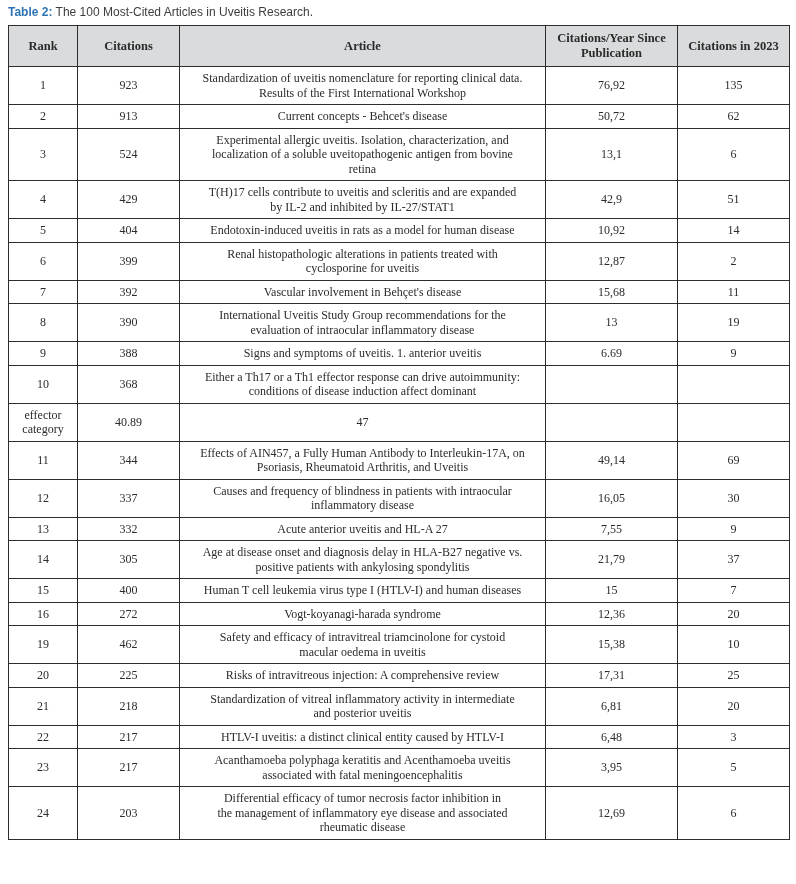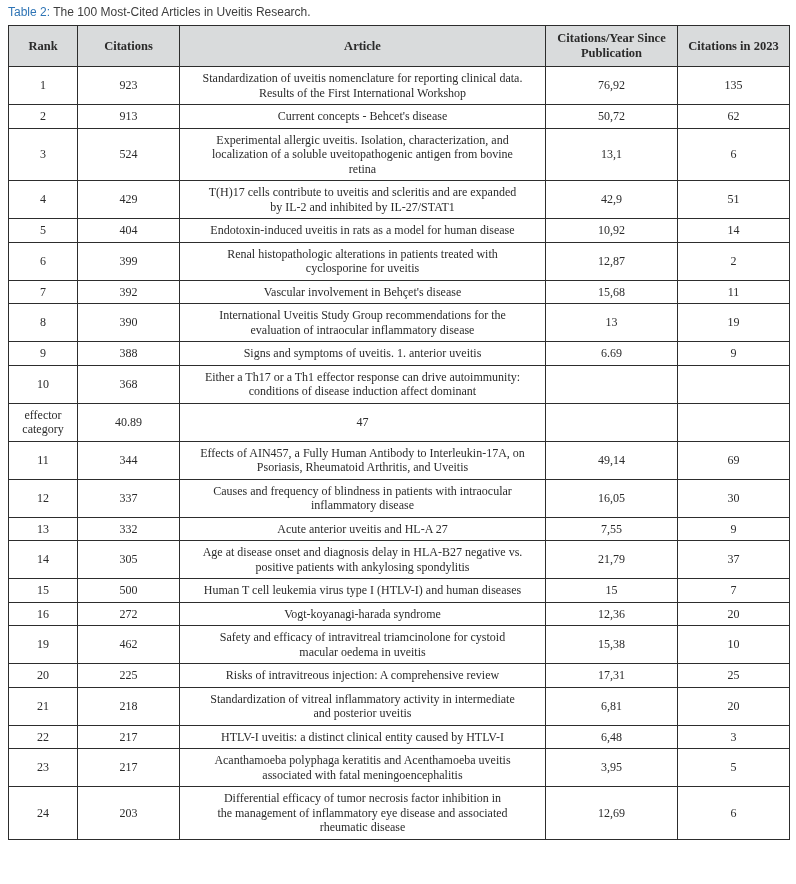--- a/index.html
+++ b/index.html
@@ -15,21 +15,21 @@
     font-family: "Liberation Serif", serif;
   }
   .caption {
     font-family: "Liberation Sans", sans-serif;
     font-size: 12px;
     margin: 5px 0 6px 8px;
     color: #3d3d3d;
   }
   .caption-label {
     color: #2e74b5;
-    font-weight: normal;
+    font-weight: bold;
   }
   table.cite-table {
     border-collapse: collapse;
     table-layout: fixed;
     width: 781px;
     margin-left: 8px;
   }
   .cite-table th,
   .cite-table td {
     border: 1.5px solid #2d2d2d;
@@ -194,21 +194,21 @@
       <tr>
       <td>14</td>
       <td>305</td>
       <td>Age at disease onset and diagnosis delay in HLA-B27 negative vs.
 positive patients with ankylosing spondylitis</td>
       <td>21,79</td>
       <td>37</td>
     </tr>
       <tr>
       <td>15</td>
-      <td>500</td>
+      <td>400</td>
       <td>Human T cell leukemia virus type I (HTLV-I) and human diseases</td>
       <td>15</td>
       <td>7</td>
     </tr>
       <tr>
       <td>16</td>
       <td>272</td>
       <td>Vogt-koyanagi-harada syndrome</td>
       <td>12,36</td>
       <td>20</td>

